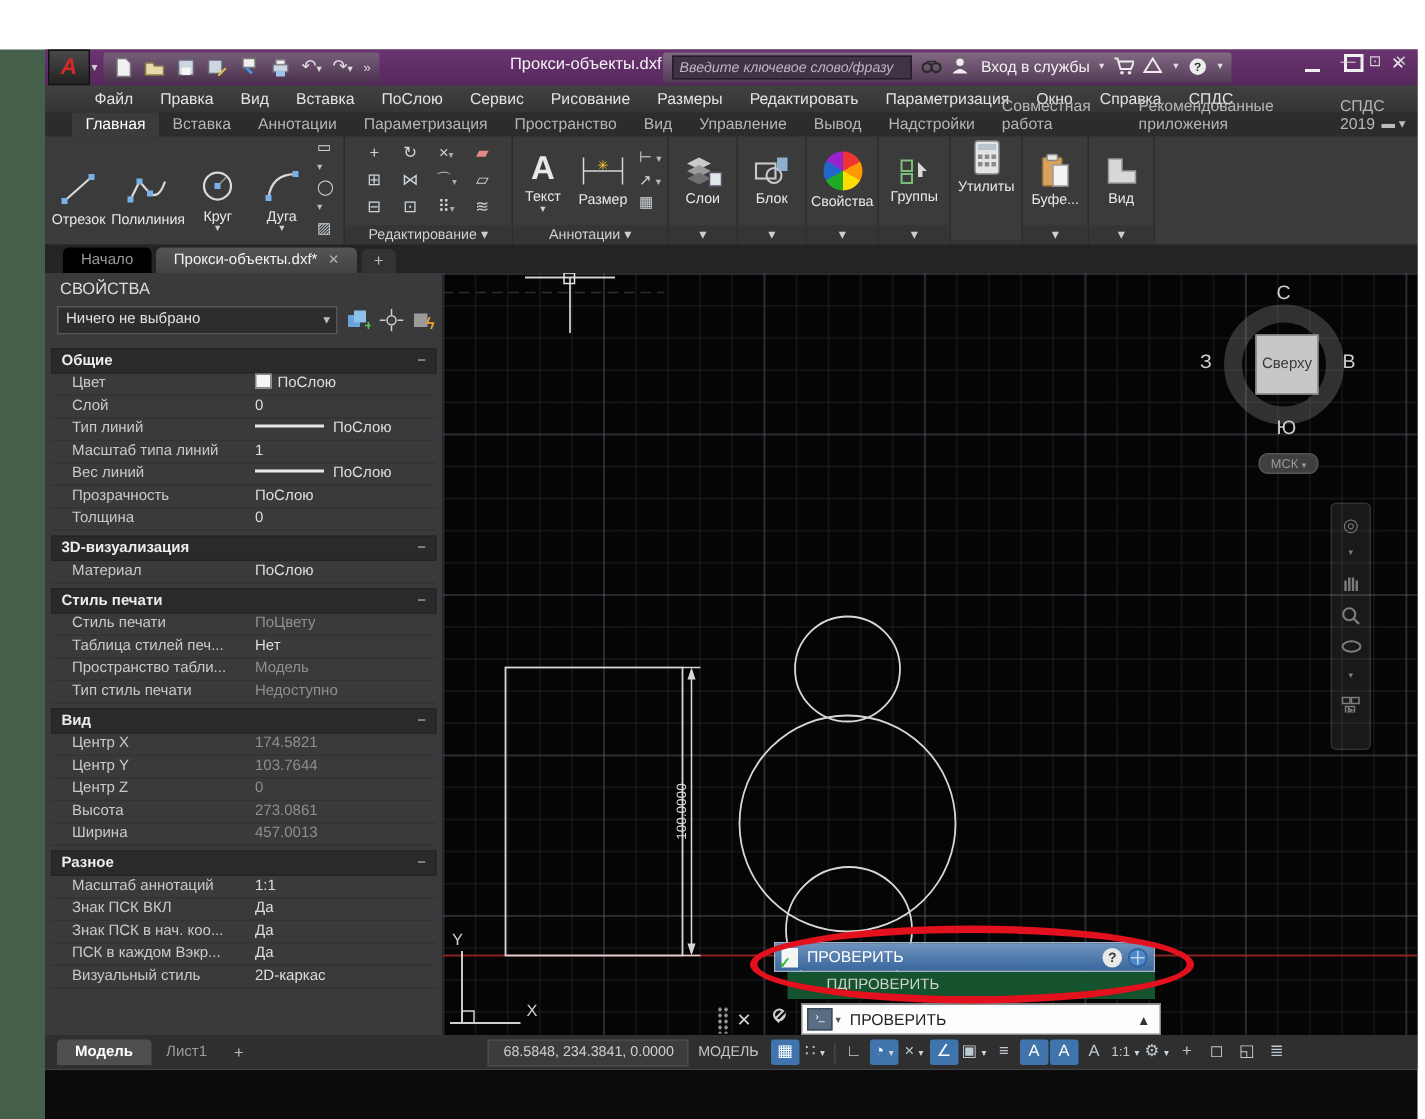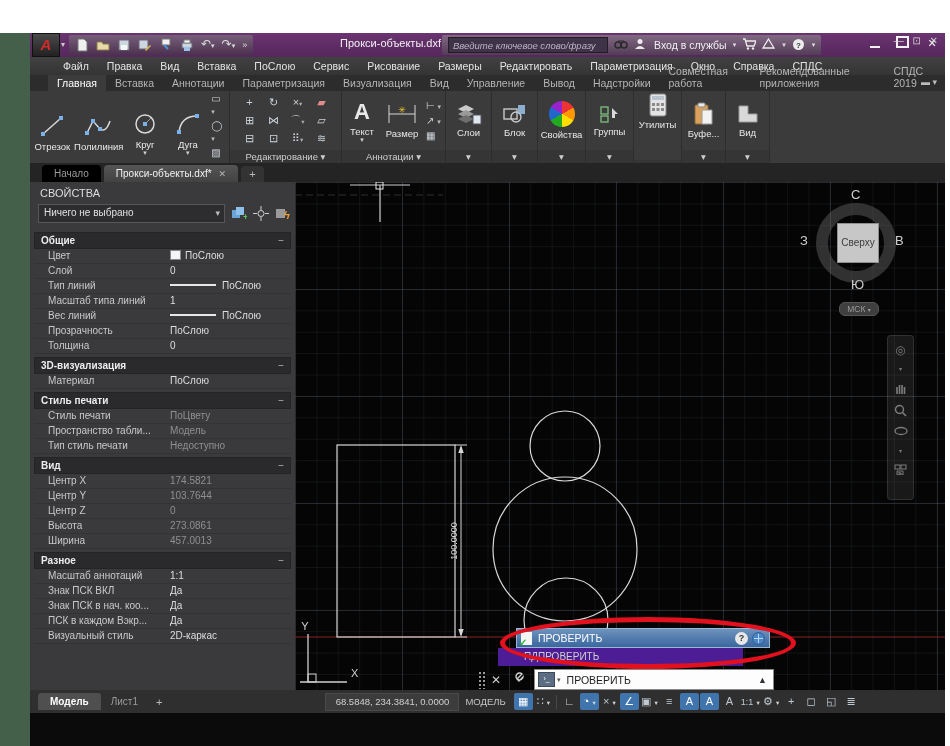--- a/index.html
+++ b/index.html
@@ -110,21 +110,21 @@
          border:1px solid #9cb6d6;box-sizing:border-box;display:flex;align-items:center;z-index:6;}
   #sugg1 .doc{width:11px;height:13px;background:#f5f5f5;margin:0 6px 0 4px;position:relative;}
   #sugg1 .doc .chk{position:absolute;left:-2px;bottom:-3px;color:#2eb82e;font-size:10px;font-weight:bold;}
   #sugg1 .txt{color:#fff;font-size:10.5px;flex:1;}
   #sugg1 .help{width:13px;height:13px;border-radius:50%;background:#e8e8e8;color:#333;font-size:9px;font-weight:bold;
                text-align:center;line-height:13px;margin-right:4px;}
   #sugg1 .globe{width:13px;height:13px;border-radius:50%;background:#4a86c8;border:1px solid #2c5f96;
                 box-sizing:border-box;margin-right:4px;position:relative;}
   #sugg1 .globe:before{content:"";position:absolute;left:1px;right:1px;top:5px;border-top:1px solid #bcd4ec;}
   #sugg1 .globe:after{content:"";position:absolute;top:1px;bottom:1px;left:5px;border-left:1px solid #bcd4ec;}
-  #sugg2{left:468px;top:615px;width:245px;height:18px;background:#4c1d95;color:#cfcfcf;font-size:10px;
+  #sugg2{left:495px;top:615px;width:245px;height:18px;background:#14532d;color:#cfcfcf;font-size:10px;
          line-height:18px;padding-left:26px;box-sizing:border-box;z-index:6;}
   #redellipse{left:470px;top:584px;width:286px;height:42px;border:5px solid #e3101e;border-radius:50%;z-index:8;}
   #cmdrow{left:448px;top:635px;width:296px;height:23px;display:flex;align-items:center;z-index:6;}
   #cmdgrip{width:8px;height:18px;margin-right:5px;
     background-image:radial-gradient(circle,#9a9a9a 1px,transparent 1.3px);background-size:4px 4px;}
   .cmdtool{color:#cfcfcf;font-size:12px;margin-right:10px;}
   #cmdbox{flex:1;height:21px;background:#fdfdfd;border:1px solid #8a8a8a;display:flex;align-items:center;box-sizing:border-box;}
   #cmdchip{width:15px;height:13px;background:#57picks;background:#5a6d82;border:1px solid #3c4c5e;margin:0 2px 0 3px;
            color:#fff;font-size:7px;text-align:center;line-height:12px;}
   #cmdchip-dd{color:#555;font-size:7px;margin-right:6px;}
@@ -257,21 +257,21 @@
       <span class="menu-item">Справка</span>
       <span class="menu-item">СПДС</span>
     </div>
   <div class="abs mdibtns">— ⊡ ✕</div>
 
   <div class="abs" id="ribbontabs">
       <span class="rtab active">Главная</span>
       <span class="rtab">Вставка</span>
       <span class="rtab">Аннотации</span>
       <span class="rtab">Параметризация</span>
-      <span class="rtab">Визуализация</span>
+      <span class="rtab">Пространство</span>
       <span class="rtab">Вид</span>
       <span class="rtab">Управление</span>
       <span class="rtab">Вывод</span>
       <span class="rtab">Надстройки</span>
       <span class="rtab">Совместная работа</span>
       <span class="rtab">Рекомендованные приложения</span>
       <span class="rtab">СПДС 2019</span>
     </div>
   <div class="abs" id="ribbonmin">▬ ▾</div>
 
@@ -538,20 +538,24 @@
           <span class="pl">Материал</span>
           <span class="pv">ПоСлою</span>
         </div>
         <div class="sec-h">
           <span>Стиль печати</span>
           <span class="minus">−</span>
         </div>
         <div class="prow">
           <span class="pl">Стиль печати</span>
           <span class="pv dim">ПоЦвету</span>
+        </div>
+        <div class="prow">
+          <span class="pl">Таблица стилей печ...</span>
+          <span class="pv">Нет</span>
         </div>
         <div class="prow">
           <span class="pl">Пространство табли...</span>
           <span class="pv dim">Модель</span>
         </div>
         <div class="prow">
           <span class="pl">Тип стиль печати</span>
           <span class="pv dim">Недоступно</span>
         </div>
         <div class="sec-h">

